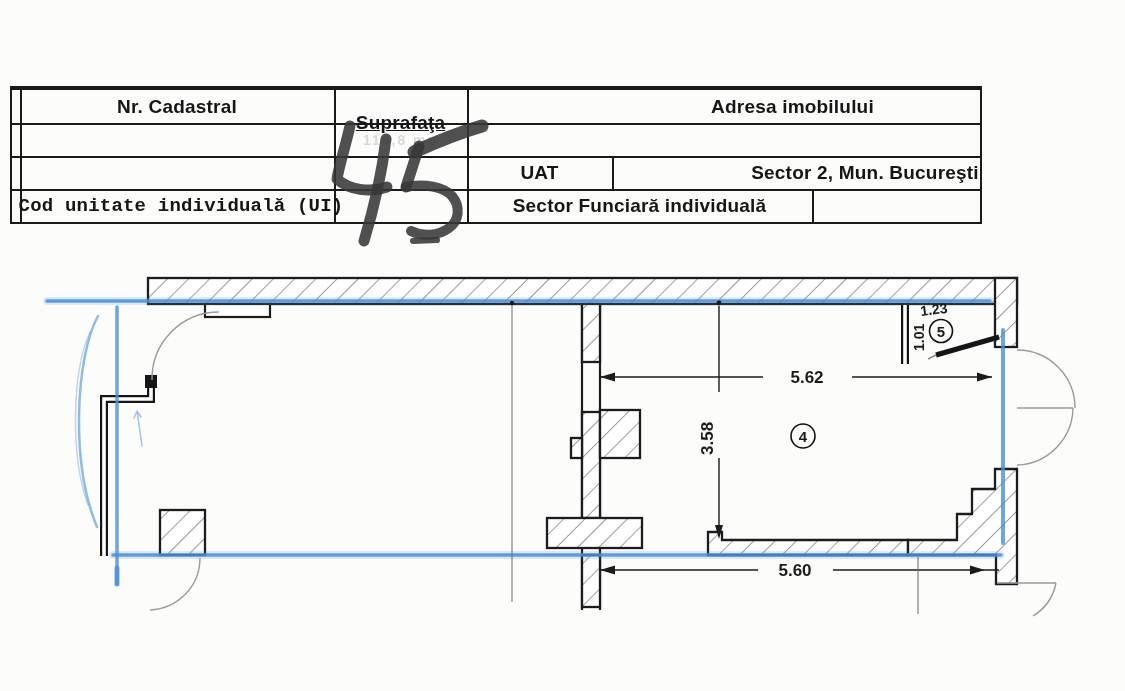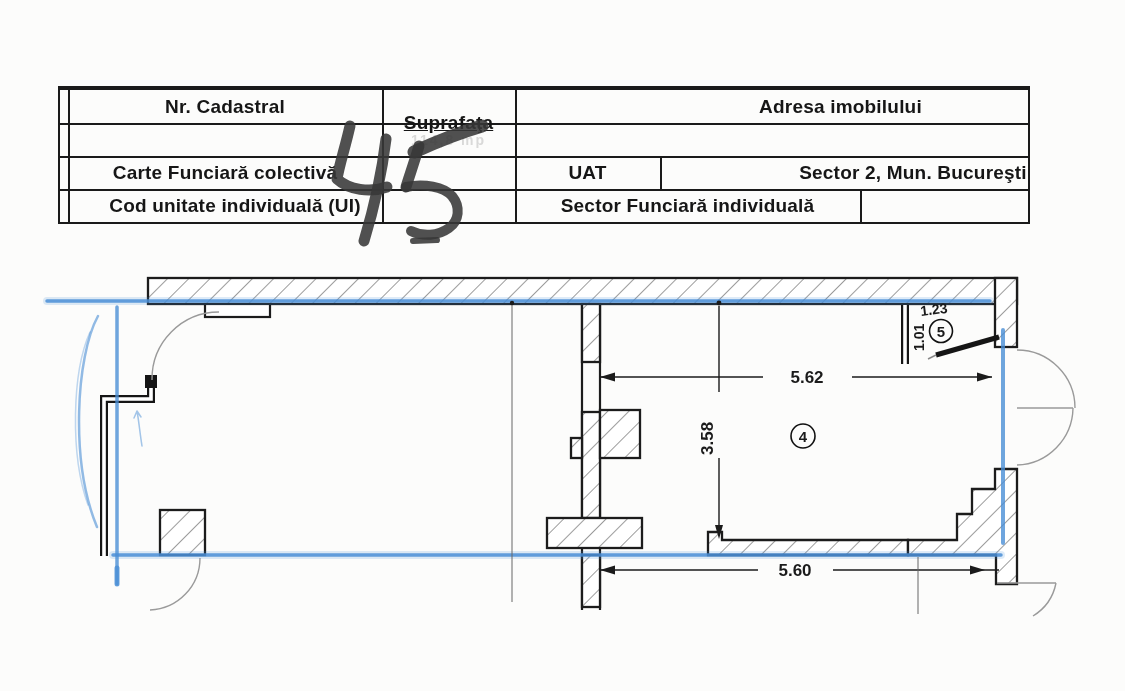--- a/index.html
+++ b/index.html
@@ -5,21 +5,21 @@
   html,body{margin:0;padding:0;}
   body{
     width:1125px;height:691px;position:relative;overflow:hidden;
     background:#fcfcfb;
     font-family:"Liberation Sans","DejaVu Sans",sans-serif;
   }
   
   .cad-table{
     position:absolute;left:10px;top:86px;width:972px;height:138px;
     border:2px solid #1a1a1a;border-top-width:4px;box-sizing:border-box;
-    background:transparent;z-index:2;margin-left:48px;
+    background:transparent;z-index:2;
   }
   .tline{position:absolute;background:#1a1a1a;}
   .hline{left:0;width:100%;height:2px;}
   .vline{top:0;width:2px;}
   .cell{
     position:absolute;display:flex;align-items:center;justify-content:center;
     font-size:19px;font-weight:bold;color:#161616;letter-spacing:.2px;
     white-space:nowrap;
   }
   .cell.faint{color:#bdbdbd;opacity:.55;font-size:14px;letter-spacing:2px;}
@@ -146,25 +146,24 @@
   <div class="tline hline" style="top:66px;"></div>
   <div class="tline hline" style="top:99px;"></div>
 
   <div class="cell" style="left:8px;top:0;width:314px;height:33px;">Nr. Cadastral</div>
   <div class="cell" style="left:322px;top:16px;width:133px;height:33px;text-decoration:underline;">Suprafaţa</div>
   <div class="cell" style="left:455px;top:0;width:651px;height:33px;">Adresa imobilului</div>
 
   <div class="cell" style="left:8px;top:33px;width:314px;height:33px;"></div>
   <div class="cell faint" style="left:322px;top:33px;width:133px;height:33px;">114,8 mp</div>
 
-  <div class="cell" style="left:8px;top:66px;width:314px;height:33px;">Carte Funciară colectivă</div>
   <div class="cell" style="left:455px;top:66px;width:145px;height:33px;border-radius:6px;">UAT</div>
   <div class="cell" style="left:600px;top:66px;width:506px;height:33px;">Sector 2, Mun. Bucureşti</div>
 
-  <div class="cell" style="left:18px;top:99px;width:314px;height:33px;">Cod unitate individuală (UI)</div>
+  <div class="cell" style="left:12px;top:99px;width:314px;height:33px;font-family:Liberation Mono, monospace;">Cod unitate individuală (UI)</div>
   <div class="cell" style="left:455px;top:99px;width:345px;height:33px;">Sector Funciară individuală</div>
   <div class="cell" style="left:800px;top:99px;width:306px;height:33px;"></div>
 </div>
 
 <svg id="marker-svg" width="1125" height="691" viewBox="0 0 1125 691" aria-label="45">
   <g style="mix-blend-mode:multiply">
 
     <path class="marker" stroke-width="11" d="M350,126 C345,148 339,166 337,179 C349,190 370,193 387,187"></path>
     <path class="marker" stroke-width="11" d="M386,139 C382,172 374,208 364,241"></path>
 

